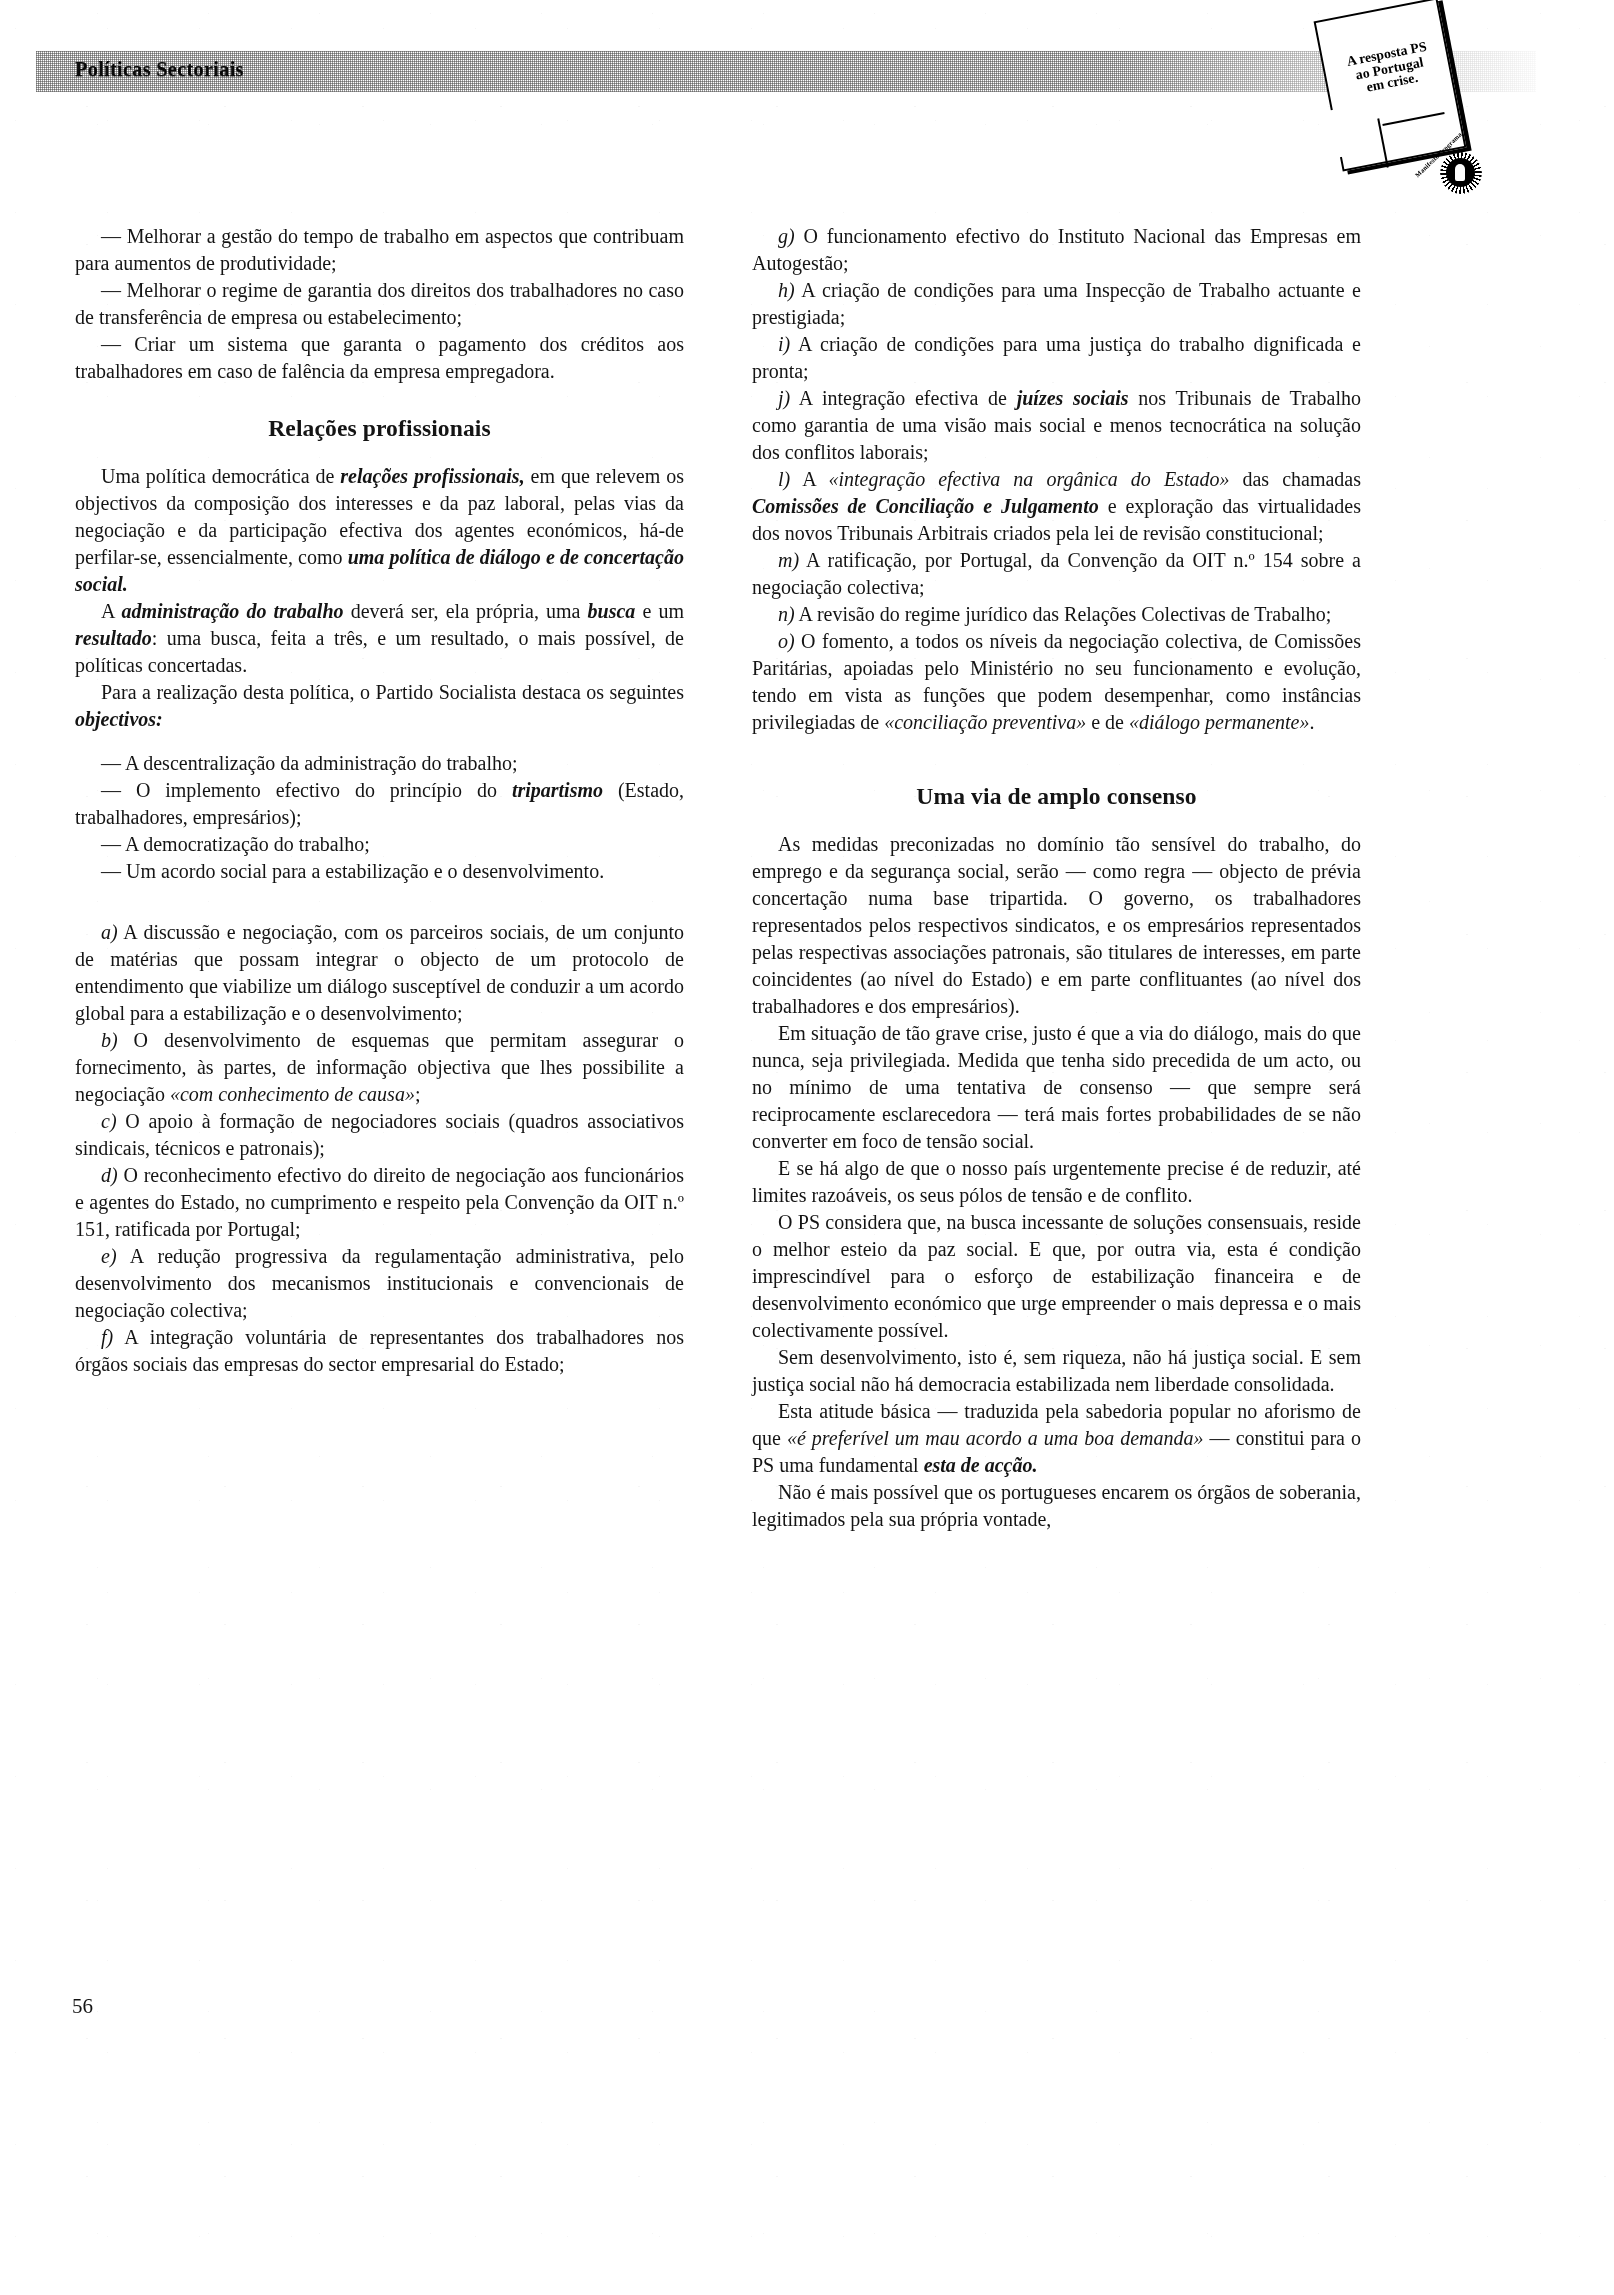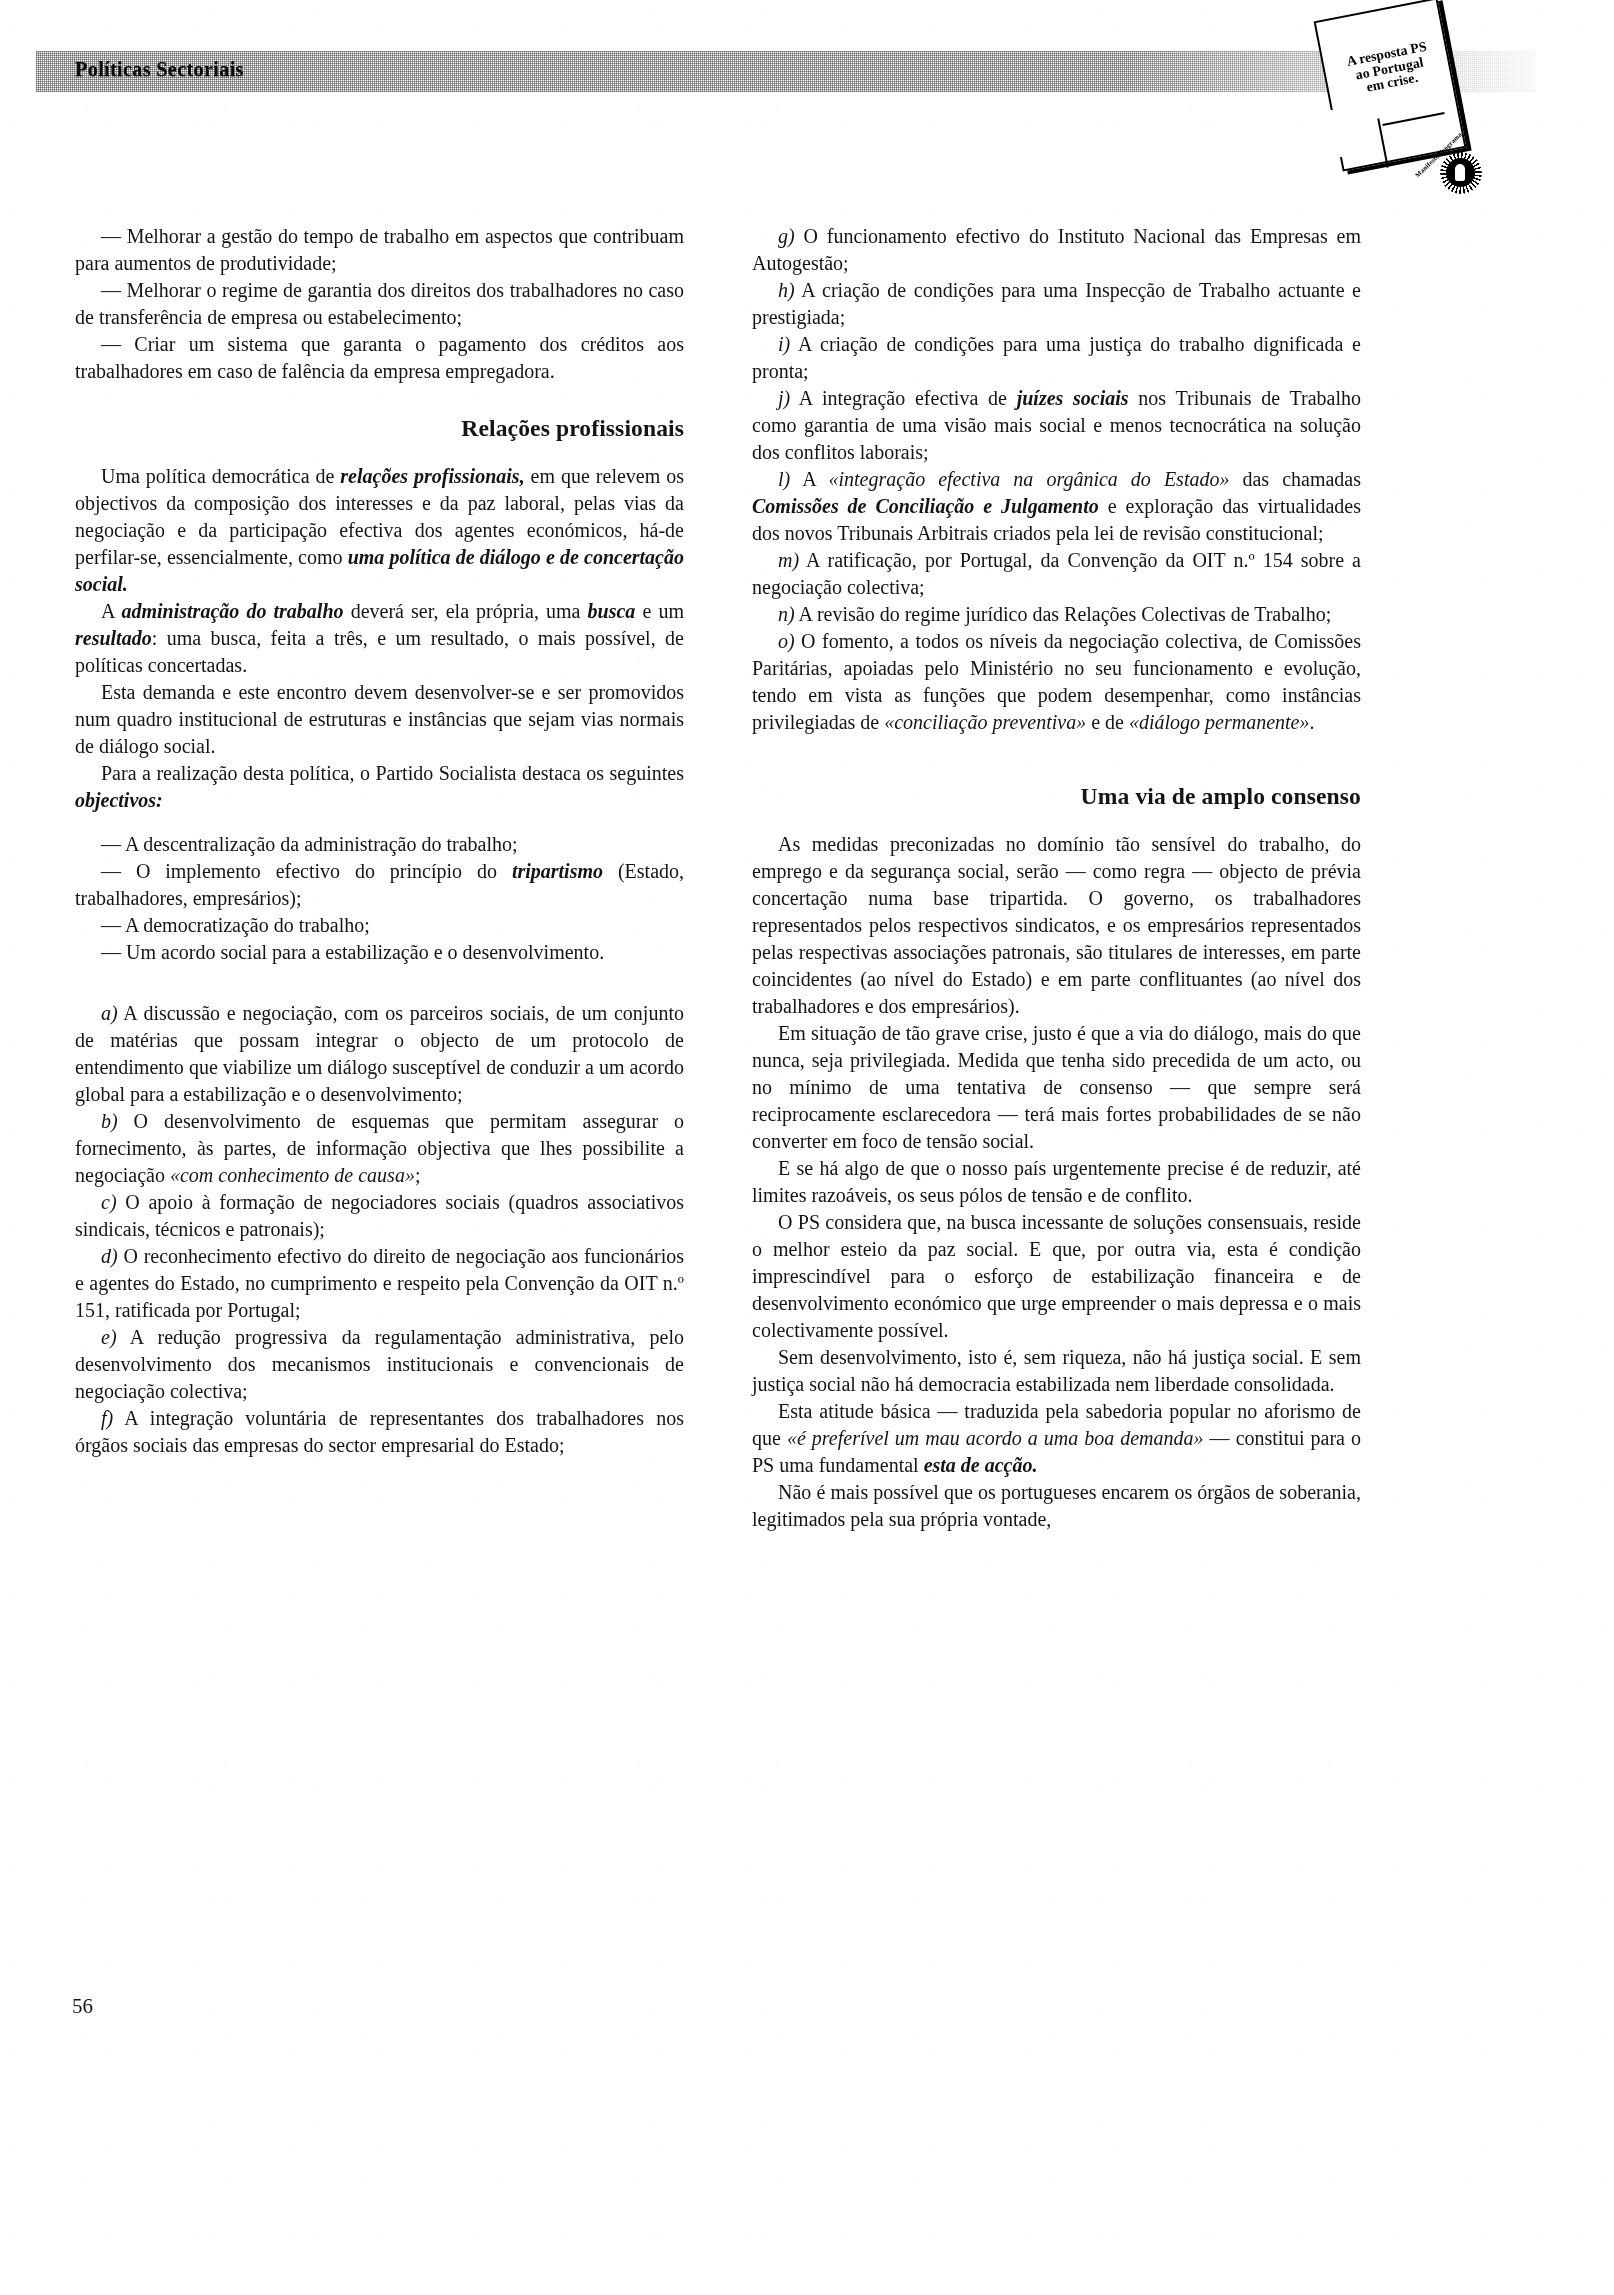--- a/index.html
+++ b/index.html
@@ -190,21 +190,21 @@
     text-indent: 26px;
     hyphens: manual;
   }
 
   h2.section {
     margin: 30px 0 21px 0;
     font-size: 23.6px;
     font-weight: 700;
     line-height: 1.15;
     text-indent: 0;
-    text-align: right;
+    text-align: center;
     letter-spacing: 0.1px;
   }
   h2.section.tight-top { margin-top: 47px; }
 
   .b  { font-weight: 700; font-style: italic; }
   .i  { font-style: italic; }
 
   .list-block p { text-indent: 26px; }
   .gap-md { height: 17px; }
 
@@ -265,21 +265,20 @@
       <p>— Melhorar o regime de garantia dos direitos dos trabalhadores no caso de transferência de empresa ou estabelecimento;</p>
       <p>— Criar um sistema que garanta o pagamento dos créditos aos trabalhadores em caso de falência da empresa empregadora.</p>
     </div>
 
     <h2 class="section">Relações profissionais</h2>
 
     <p><span>Uma política democrática de </span><span class="b">relações profissionais,</span><span> em que relevem os objectivos da composição dos interesses e da paz laboral, pelas vias da negociação e da participação efectiva dos agentes económicos, há-de perfilar-se, essencialmente, como </span><span class="b">uma política de diálogo e de concertação social.</span></p>
 
     <p><span>A </span><span class="b">administração do trabalho</span><span> deverá ser, ela própria, uma </span><span class="b">busca</span><span> e um </span><span class="b">resultado</span><span>: uma busca, feita a três, e um resultado, o mais possível, de políticas concertadas.</span></p>
 
-    <p>Esta demanda e este encontro devem desenvolver-se e ser promovidos num quadro institucional de estruturas e instâncias que sejam vias normais de diálogo social.</p>
 
     <p><span>Para a realização desta política, o Partido Socialista destaca os seguintes </span><span class="b">objectivos:</span></p>
 
     <div class="gap-md"></div>
 
     <div class="list-block">
       <p>— A descentralização da administração do trabalho;</p>
       <p><span>— O implemento efectivo do princípio do </span><span class="b">tripartismo</span><span> (Estado, trabalhadores, empresários);</span></p>
       <p>— A democratização do trabalho;</p>
       <p>— Um acordo social para a estabilização e o desenvolvimento.</p>

